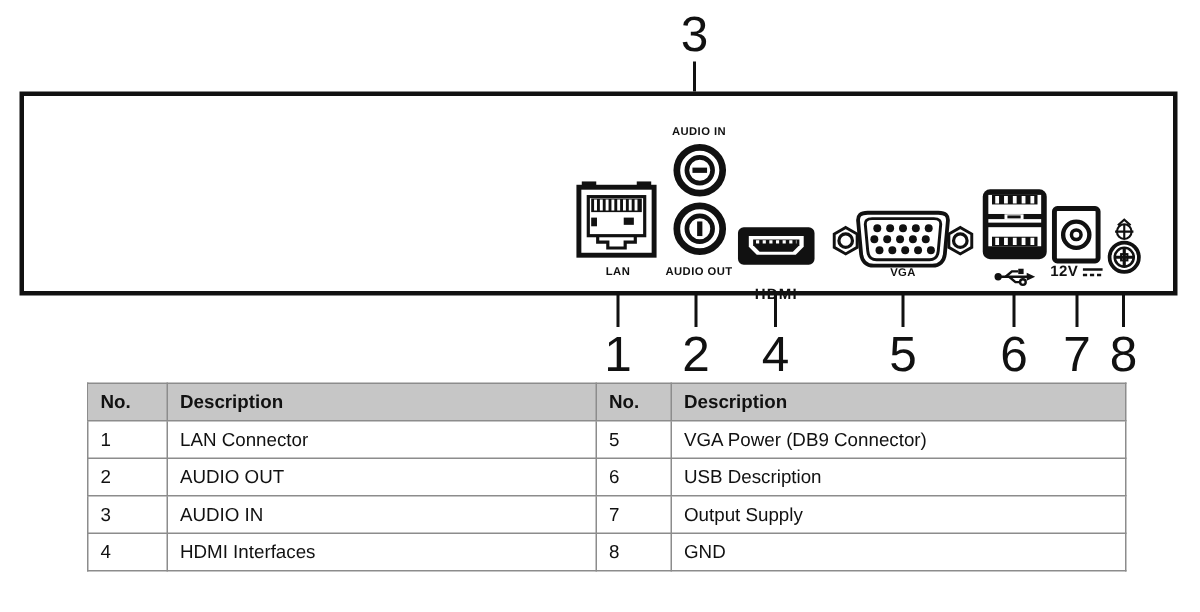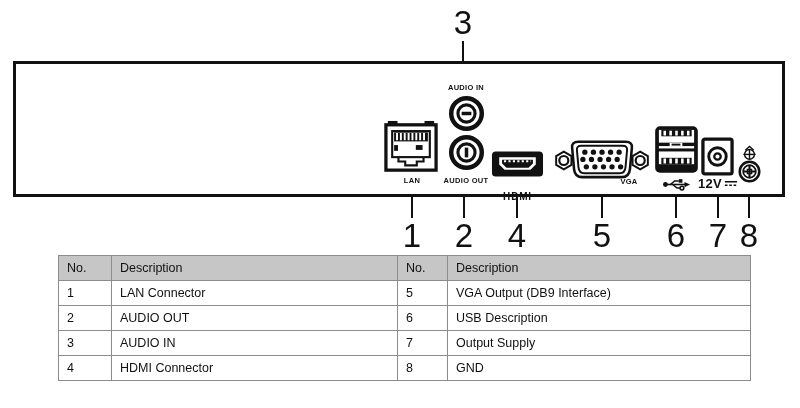--- a/index.html
+++ b/index.html
@@ -22,32 +22,32 @@
   .num{
     position:absolute;width:32px;text-align:center;
     font-size:33px;line-height:34px;font-weight:400;color:var(--ink);
   }
   .port-label{
     position:absolute;font-size:7.5px;font-weight:bold;letter-spacing:.3px;
     text-align:center;color:var(--ink);white-space:nowrap;
   }
   .hdmi-logo{font-size:10px;font-weight:800;letter-spacing:.8px;}
   .pwr-label{display:flex;align-items:center;gap:2px;justify-content:center;}
-  .pwr-label span{font-size:13px;font-weight:bold;}
+  .pwr-label span{font-size:10px;font-weight:bold;}
   table.desc{
     position:absolute;left:58px;top:255px;width:692px;
     border-collapse:collapse;table-layout:fixed;
     font-size:12.5px;color:var(--ink);
   }
   table.desc th,table.desc td{
     border:1px solid var(--table-border);
     height:24px;padding:0 4px 0 8px;text-align:left;vertical-align:middle;
     overflow:hidden;white-space:nowrap;
   }
-  table.desc th{background:var(--table-header-bg);font-weight:normal;height:24px;}
+  table.desc th{background:var(--table-header-bg);font-weight:bold;height:24px;}
   td.desc-cell,th.desc-head{padding-left:10px;}
 </style>
 </head>
 <body>
 
 <div class="stage">
 
   <div class="num" style="left:447px;top:6px;">3</div>
   <div class="vline" style="left:462px;top:41px;height:36px;"></div>
 
@@ -106,21 +106,21 @@
         <circle cx="47" cy="28" r="2.7"></circle>
         <circle cx="55.75" cy="28" r="2.7"></circle>
         <circle cx="64.5" cy="28" r="2.7"></circle>
       <circle cx="33" cy="35.5" r="2.7"></circle>
         <circle cx="41.75" cy="35.5" r="2.7"></circle>
         <circle cx="50.5" cy="35.5" r="2.7"></circle>
         <circle cx="59.25" cy="35.5" r="2.7"></circle>
         <circle cx="68" cy="35.5" r="2.7"></circle>
     </g>
   </svg>
-  <div class="port-label" style="left:599px;top:177px;width:60px;">VGA</div>
+  <div class="port-label" style="left:572px;top:177px;width:60px;">VGA</div>
 
   <svg class="abs" style="left:654px;top:125px;" width="45" height="49" viewBox="0 0 46 50">
     <rect x="1.2" y="1.2" width="43.6" height="47.6" rx="5" fill="#111"></rect>
     <rect x="5" y="5" width="36" height="13" fill="#fff"></rect>
     <rect x="7.5" y="5" width="31" height="6.5" fill="#111"></rect>
     <path d="M11,5.8 v5 M17,5.8 v5 M23,5.8 v5 M29,5.8 v5 M35,5.8 v5" stroke="#fff" stroke-width="2.6"></path>
     <rect x="5" y="21.5" width="36" height="2.4" fill="#fff"></rect>
     <rect x="16" y="18.2" width="13" height="3.6" fill="#fff"></rect>
     <rect x="18" y="19" width="9" height="2" fill="#111"></rect>
     <rect x="5" y="27" width="36" height="13" fill="#fff"></rect>
@@ -192,36 +192,36 @@
         <th class="desc-head">Description</th>
         <th>No.</th>
         <th class="desc-head">Description</th>
       </tr>
     </thead>
     <tbody>
       <tr>
         <td>1</td>
         <td class="desc-cell">LAN Connector</td>
         <td>5</td>
-        <td class="desc-cell">VGA Output (DB9 Interface)</td>
+        <td class="desc-cell">VGA Power (DB9 Connector)</td>
       </tr>
       <tr>
         <td>2</td>
         <td class="desc-cell">AUDIO OUT</td>
         <td>6</td>
         <td class="desc-cell">USB Description</td>
       </tr>
       <tr>
         <td>3</td>
         <td class="desc-cell">AUDIO IN</td>
         <td>7</td>
         <td class="desc-cell">Output Supply</td>
       </tr>
       <tr>
         <td>4</td>
-        <td class="desc-cell">HDMI Connector</td>
+        <td class="desc-cell">HDMI Interfaces</td>
         <td>8</td>
         <td class="desc-cell">GND</td>
       </tr>
     </tbody>
   </table>
 
 </div>
 
 </body></html>

